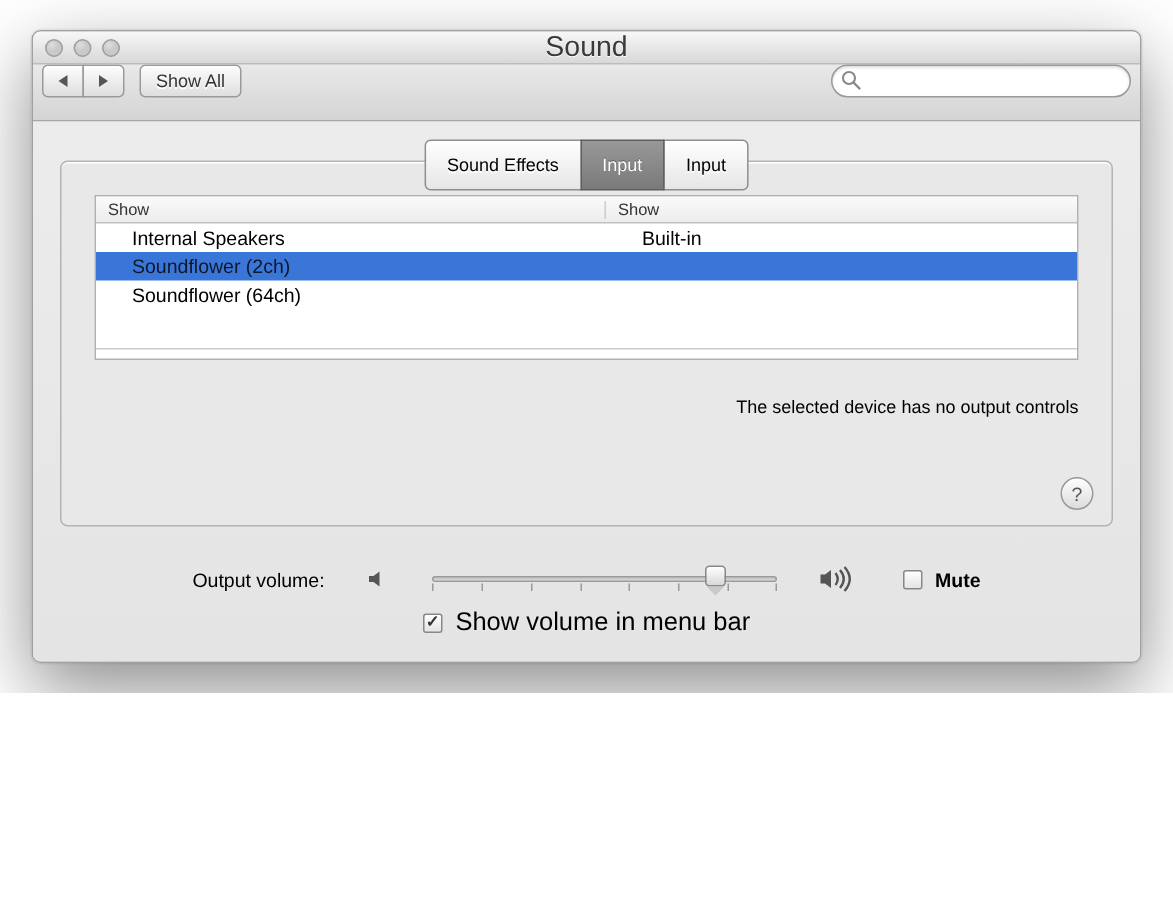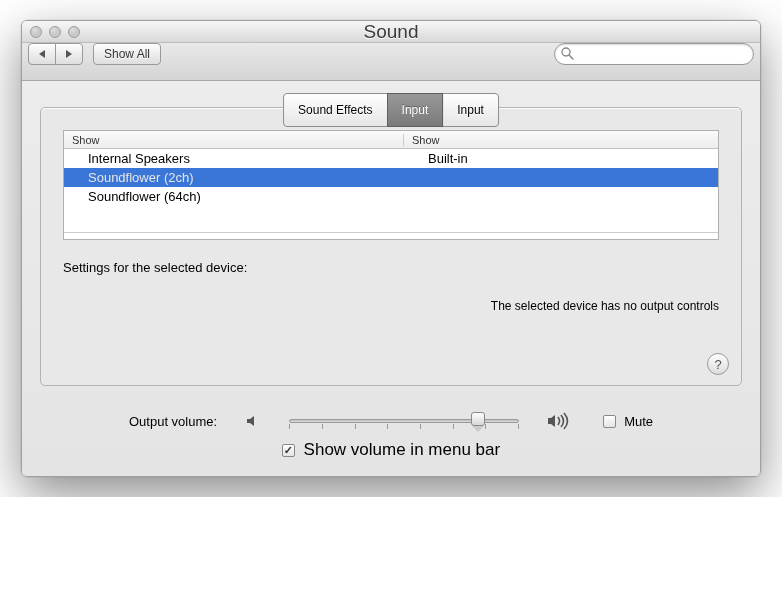--- a/index.html
+++ b/index.html
@@ -173,21 +173,21 @@
   .tbody { position: relative; height:calc(100% - 18px); overflow:hidden;}
   .row {
     display:flex;
     height: 19px;
     align-items: center;
     font-size: 13px;
   }
   .row .cell { padding: 0 24px; }
   .row .cell.name { flex: 0 0 340px; }
   .row .cell.type { flex: 1; }
-  .row.sel { background: #3a76d7; color: #e5e5e5; }
+  .row.sel { background: #3a76d7; color: #0f172a; }
   .row.extra { border-top: 1px solid transparent; }
   .row.partial {
     position: absolute;
     bottom: -12px;
     border-top: 1px solid #ccc;
     width: 100%;
   }
   .settings-label {
     margin-top: 20px;
     font-size: 13px;
@@ -333,21 +333,20 @@
           </div>
           <div class="row">
             <div class="cell name">Soundflower (64ch)</div>
             <div class="cell type"></div>
           </div>
           <div class="row extra"></div>
           <div class="row partial"></div>
         </div>
       </div>
 
-      <div class="settings-label">Settings for the selected device:</div>
       <div class="no-controls">The selected device has no output controls</div>
 
       <div class="help-btn">?</div>
     </div>
 
     <div class="volume-row">
       <span>Output volume:</span>
       <span class="speaker-small">
         <svg width="16" height="16" viewBox="0 0 16 16">
             <path d="M2 6 L5 6 L9 3 L9 13 L5 10 L2 10 Z" fill="#555"></path>
@@ -368,21 +367,21 @@
         <div class="thumb"></div>
       </div>
       <span class="speaker-large">
         <svg width="22" height="18" viewBox="0 0 22 18">
             <path d="M1 6 L4 6 L8 3 L8 15 L4 12 L1 12 Z" fill="#555"></path>
             <path d="M11 5 Q14 9 11 13" fill="none" stroke="#555" stroke-width="1.6"></path>
             <path d="M14 3 Q19 9 14 15" fill="none" stroke="#555" stroke-width="1.6"></path>
             <path d="M17 1 Q24 9 17 17" fill="none" stroke="#555" stroke-width="1.6"></path>
           </svg>
       </span>
-      <label style="display:flex;align-items:center;gap:4px;margin-left:6px;">
+      <label style="display:flex;align-items:center;gap:4px;margin-left:6px;font-weight:bold;">
         <span class="checkbox"></span>
         <span>Mute</span>
       </label>
     </div>
 
     <div class="menubar-row">
       <label>
         <span class="checkbox checked"></span>
         <span>Show volume in menu bar</span>
       </label>

